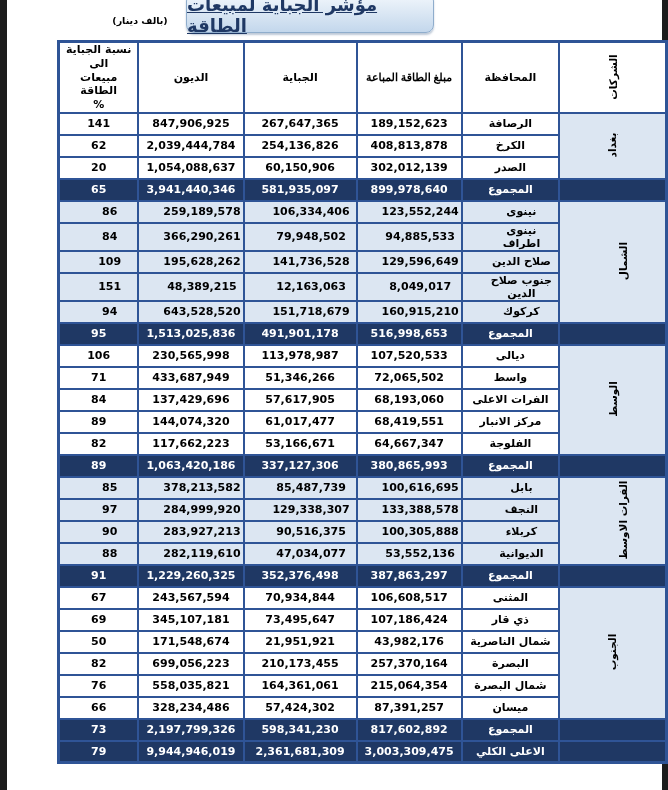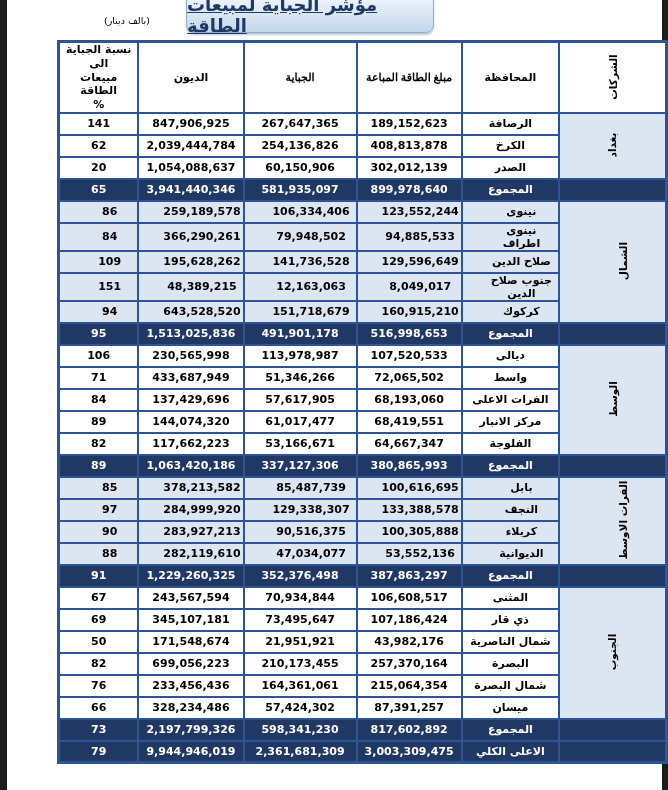--- a/index.html
+++ b/index.html
@@ -28,43 +28,43 @@
     border-radius:8px;
     box-shadow:0 2px 2px rgba(70,100,140,.35);
     display:flex;align-items:center;justify-content:center;
     padding-top:4px;box-sizing:border-box;
   }
   .title-box .title-text{
     color:#1f3864;font-size:18px;font-weight:bold;text-decoration:underline;
   }
   .unit-label{
     position:absolute;left:104px;top:15px;width:72px;
-    text-align:left;direction:rtl;
-    font-size:9.5px;font-weight:normal;color:#000;
+    text-align:center;direction:rtl;
+    font-size:9.5px;font-weight:bold;color:#000;
   }
   table.main{
     position:absolute;left:57px;top:40px;
     border-collapse:collapse;
     direction:rtl;
     border:3px solid #2f5496;
   }
   table.main th, table.main td{
     border:2px solid #2f5496;
     font-weight:bold;
     color:#000;
     text-align:center;
     vertical-align:middle;
     padding:0 2px;
     box-sizing:border-box;
   }
   table.main th{height:52px;background:#ffffff;font-size:11px;}
   table.main td{height:22px;font-size:11px;}
   th.ratio-head{width:117px;white-space:pre-line;font-size:10.5px;line-height:1.25;}
   th.debts-head{width:96px;}
-  th.collection-head{width:123px;font-family:Liberation Serif, serif;}
+  th.collection-head{width:123px;}
   th.energy-head{width:104px;font-family:Liberation Serif, serif;}
   th.gov-head{width:130px;}
   th.region-head{width:25px;background:#dce6f2;padding:0;}
   .v-text{
     display:inline-block;
     transform:rotate(-90deg);
     white-space:nowrap;
     font-size:10.5px;font-weight:bold;
   }
   td.num-cell{direction:ltr;}
@@ -286,21 +286,21 @@
           <td class="gov-cell">البصرة</td>
           <td class="num-cell">257,370,164</td>
           <td class="num-cell">210,173,455</td>
           <td class="num-cell">699,056,223</td>
           <td class="num-cell">82</td>
         </tr>
         <tr class="shade-white">
           <td class="gov-cell">شمال البصرة</td>
           <td class="num-cell">215,064,354</td>
           <td class="num-cell">164,361,061</td>
-          <td class="num-cell">233,456,436</td>
+          <td class="num-cell">558,035,821</td>
           <td class="num-cell">76</td>
         </tr>
         <tr class="shade-white">
           <td class="gov-cell">ميسان</td>
           <td class="num-cell">87,391,257</td>
           <td class="num-cell">57,424,302</td>
           <td class="num-cell">328,234,486</td>
           <td class="num-cell">66</td>
         </tr>
         <tr class="total-row">

